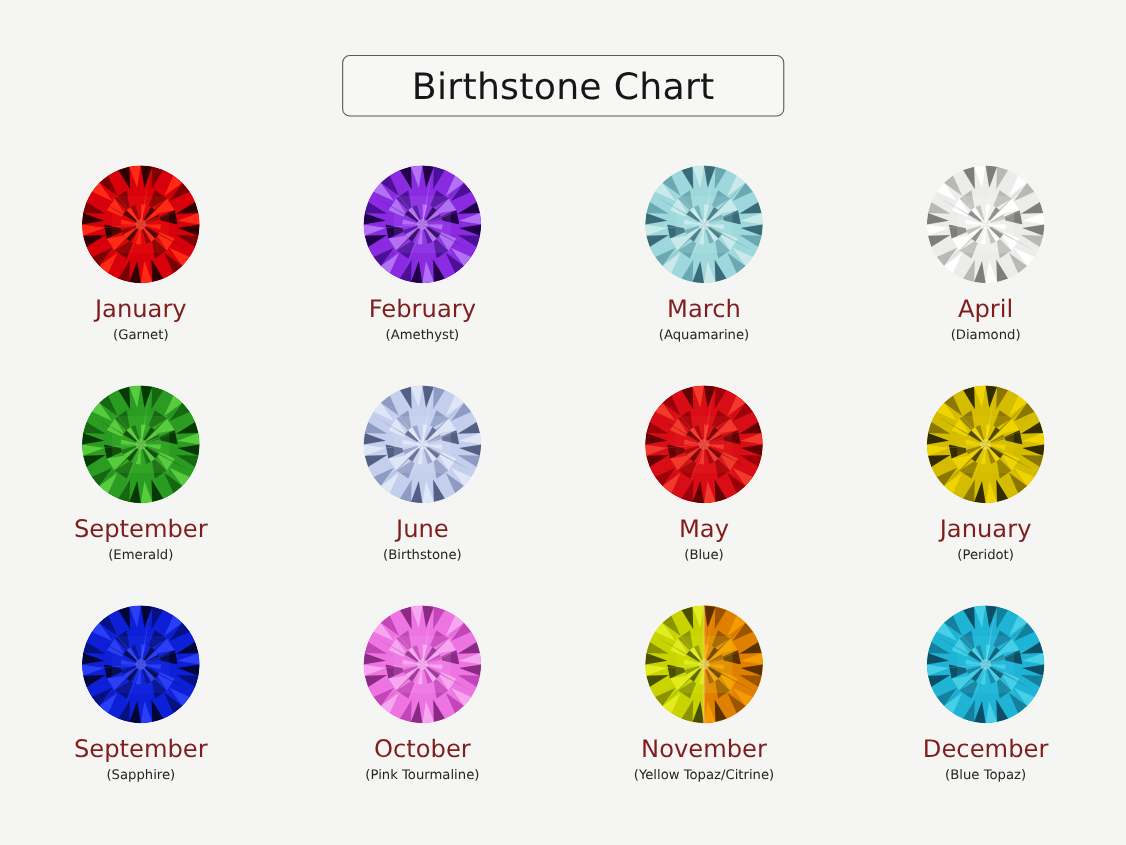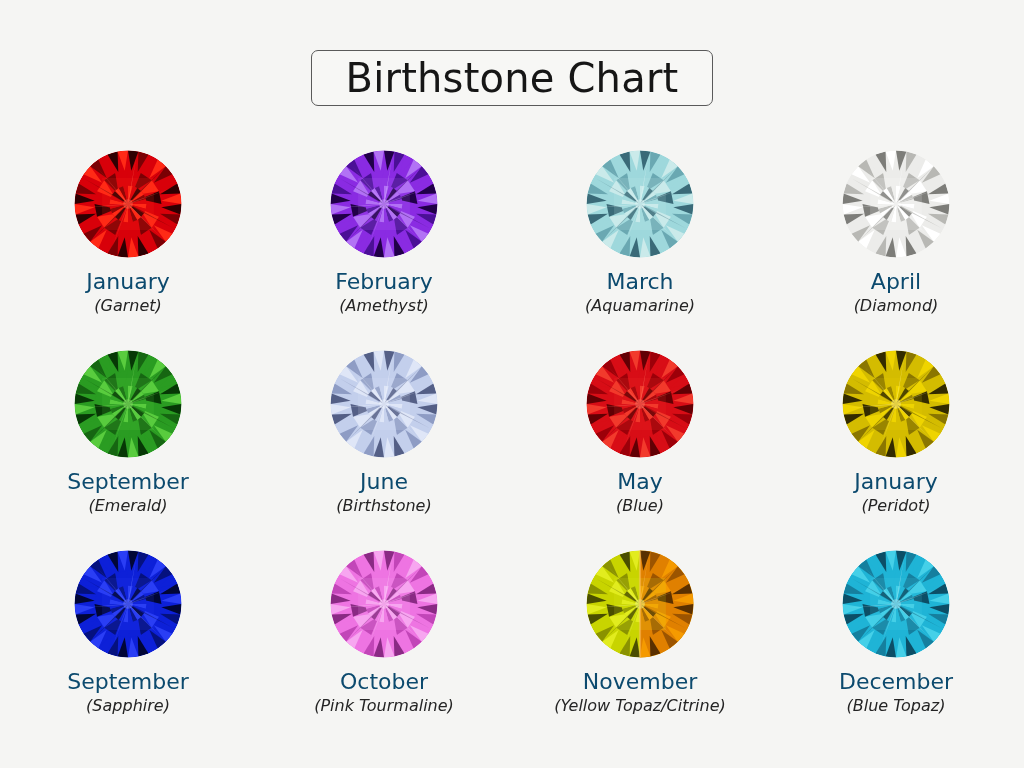--- a/index.html
+++ b/index.html
@@ -24,21 +24,21 @@
     height: 56px;
     box-sizing: border-box;
     border: 1.5px solid #5a5a5a;
     border-radius: 7px;
     background: #f7f7f5;
     display: flex;
     align-items: center;
     justify-content: center;
   }
   #title-text {
-    font-size: 40px;
+    font-size: 33px;
     font-weight: 400;
     color: #161616;
     letter-spacing: 0.2px;
     line-height: 1;
   }
 
   
   #grid {
     position: absolute;
     left: 0;
@@ -61,31 +61,30 @@
     position: relative;
   }
   .gem-wrap svg {
     display: block;
     width: 108px;
     height: 108px;
   }
   .month-label {
     margin-top: 12px;
     font-size: 22px;
-    color: #0c4a6e;
+    color: #7f1d1d;
     line-height: 1.05;
     white-space: nowrap;
   }
   .stone-label {
     margin-top: 5px;
-    font-size: 16px;
+    font-size: 12px;
     color: #242424;
     line-height: 1.05;
     white-space: nowrap;
-    font-style: italic;
   }
 </style>
 </head>
 <body>
 
 <div id="title-box">
   <div id="title-text">Birthstone Chart</div>
 </div>
 
 <div id="grid">

